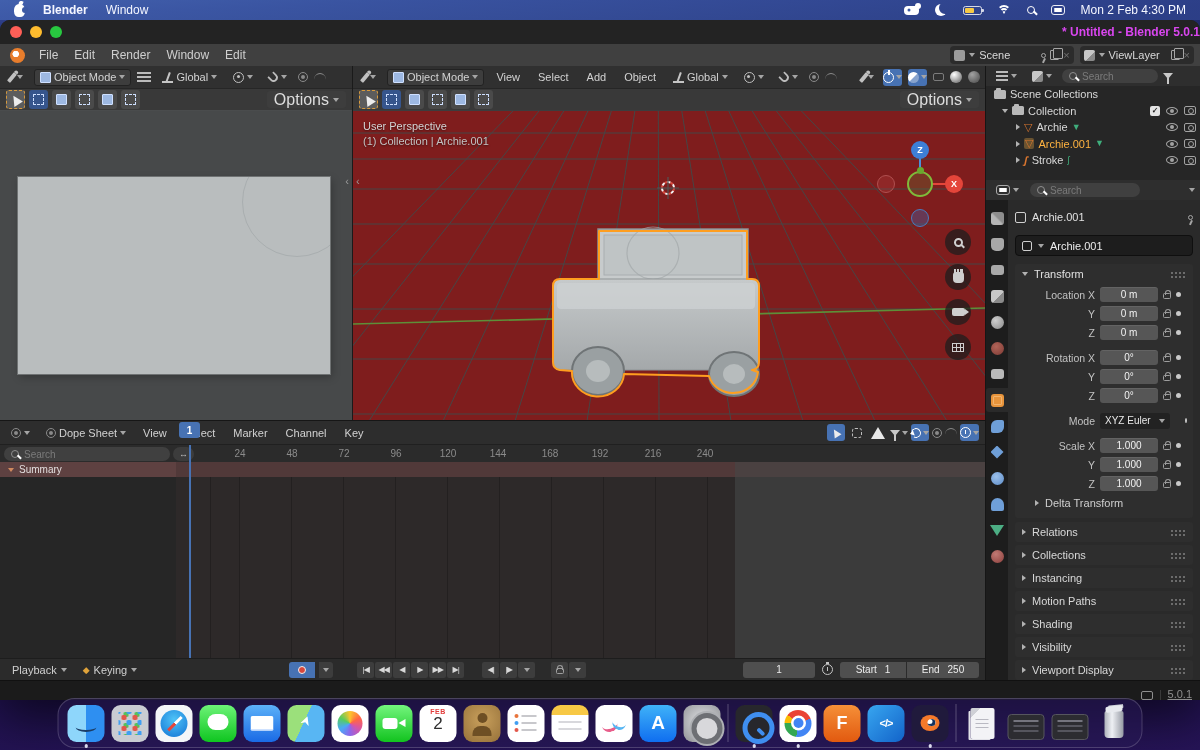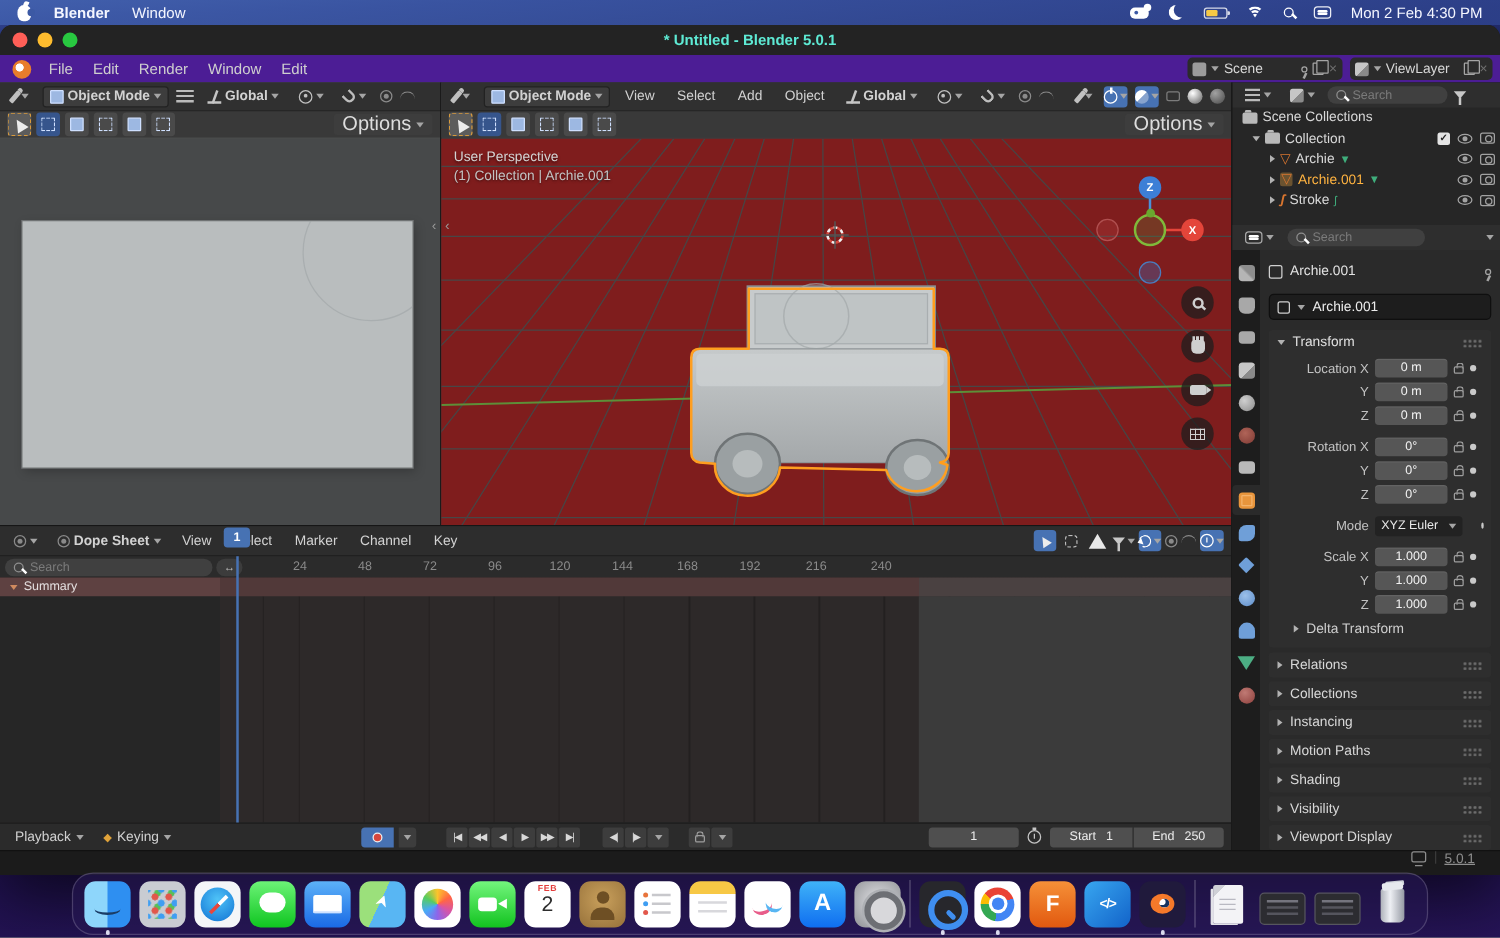--- a/index.html
+++ b/index.html
@@ -38,22 +38,22 @@
   .i-cc::before{ top:2px;} .i-cc::after{ bottom:2px;}
   .mb-clock { font-size:12px; }
 
   
   .bwin { position:absolute; left:0; top:20px; width:1200px; height:680px; background:#1e1e1e;
     border-radius:10px 10px 0 0; box-shadow:0 18px 50px rgba(0,0,0,.6); overflow:hidden; }
   .titlebar { position:absolute; left:0; top:0; right:0; height:24px; background:#232323; display:flex; align-items:center; }
   .tl { display:flex; gap:8px; padding-left:10px; }
   .tl i { width:12px; height:12px; border-radius:50%; }
   .tl .r{background:#ff5f57;} .tl .y{background:#febc2e;} .tl .g{background:#28c840;}
-  .title { position:absolute; left:0; right:0; text-align:center; font-size:12px; font-weight:bold; color:#5eead4; }
-  .topbar { position:absolute; left:0; top:24px; right:0; height:22px; background:#4c1d95; display:flex; align-items:center; font-size:12px; color:#cfcfcf; padding:0 6px; }
+  .title { position:absolute; left:0; right:0; text-align:right; font-size:12px; font-weight:bold; color:#d946ef; }
+  .topbar { position:absolute; left:0; top:24px; right:0; height:22px; background:#404040; display:flex; align-items:center; font-size:12px; color:#cfcfcf; padding:0 6px; }
   .blogo { width:15px; height:15px; border-radius:50%; background:radial-gradient(circle at 38% 40%,#fff 0 3px,#e87d2c 3.5px 100%); margin:0 6px 0 4px; }
   .tmenu { padding:0 8px; height:18px; display:flex; align-items:center; border-radius:3px; cursor:default; }
   .tabs { display:flex; align-items:center; margin-left:24px; gap:2px; }
   .wtab { padding:0 12px; height:19px; display:flex; align-items:center; color:#8f8f8f; border-radius:4px; font-size:12px; }
   .wtab.active { background:#3d3d3d; color:#f0f0f0; }
   .wtab-add { color:#9a9a9a; padding:0 8px; }
   .topbar-right { margin-left:auto; display:flex; gap:6px; align-items:center; }
   .idsel { display:flex; align-items:center; background:#2b2b2b; border-radius:4px; height:18px; padding:0 4px; gap:4px; font-size:11px; color:#d8d8d8; }
   .idsel .txt { min-width:58px; }
   .sq { width:11px; height:11px; background:#9b9b9b; border-radius:2px; display:inline-block; }
@@ -63,21 +63,21 @@
   .tri-d { width:0; height:0; border-left:3.5px solid transparent; border-right:3.5px solid transparent; border-top:4.5px solid #b2b2b2; display:inline-block; }
   .i-pin { width:5px; height:5px; border-radius:50%; border:1.5px solid #a5a5a5; position:relative; display:inline-block; }
   .i-pin::after { content:""; position:absolute; left:1px; top:4px; width:1.5px; height:5px; background:#a5a5a5; transform:rotate(25deg); }
   .i-copy { width:9px; height:10px; border:1px solid #a5a5a5; border-radius:1px; position:relative; display:inline-block; }
   .i-copy::after { content:""; position:absolute; left:2px; top:-3px; width:8px; height:9px; border:1px solid #a5a5a5; border-radius:1px; background:#2b2b2b; }
   .i-x { color:#6f6f6f; font-size:11px; line-height:1; }
 
   
   .edhead { height:22px; background:#303030; display:flex; align-items:center; gap:6px; padding:0 5px; font-size:11px; color:#d2d2d2; }
   .toolrow { height:22px; background:#393939; display:flex; align-items:center; gap:4px; padding:0 6px; border-top:1px solid #262626; }
-  .ebtn { display:flex; align-items:center; gap:3px; padding:0 5px; height:17px; border-radius:3px;font-weight:bold; }
+  .ebtn { display:flex; align-items:center; gap:3px; padding:0 5px; height:17px; border-radius:3px; }
   .mode-dd { background:#3d3d3d; border:1px solid #222; }
   .menu-it { padding:0 6px; }
   .hambg { width:14px; height:10px; background:linear-gradient(#bbb 0 2px,transparent 2px 4px,#bbb 4px 6px,transparent 6px 8px,#bbb 8px 10px); }
   .i-axis { width:11px; height:11px; position:relative; }
   .i-axis::before { content:""; position:absolute; left:5px; top:0; width:1.5px; height:11px; background:#c5c5c5; transform:rotate(20deg); }
   .i-axis::after { content:""; position:absolute; left:0; bottom:0; width:11px; height:1.5px; background:#c5c5c5; }
   .i-pivot { width:11px; height:11px; border:1.5px solid #c0c0c0; border-radius:50%; position:relative; }
   .i-pivot::after { content:""; position:absolute; left:2.5px; top:2.5px; width:3px; height:3px; border-radius:50%; background:#c0c0c0; }
   .i-magnet { width:9px; height:9px; border:2px solid #bdbdbd; border-bottom:none; border-radius:6px 6px 0 0; transform:rotate(135deg); }
   .i-prop { width:10px; height:10px; border:1.5px solid #8a8a8a; border-radius:50%; position:relative; }
@@ -220,21 +220,21 @@
   .prow { display:flex; align-items:center; gap:5px; height:17px; margin-bottom:2px; }
   .plabel { width:74px; text-align:right; color:#c2c2c2; font-size:10.5px; flex:none; }
   .pfield { width:58px; height:15px; background:#565656; border-radius:3px; color:#f2f2f2; font-size:10px; display:flex; align-items:center; justify-content:center; flex:none; box-shadow:inset 0 1px 0 rgba(255,255,255,.08); }
   .i-dot { width:5px; height:5px; border-radius:50%; background:#c9c9c9; }
   .pmode { width:70px; height:16px; background:#222; border-radius:3px; display:flex; align-items:center; justify-content:space-between; padding:0 5px; color:#e8e8e8; font-size:10px; flex:none; }
   .gap6 { height:6px; }
   .subhead { display:flex; align-items:center; gap:6px; height:18px; padding-left:14px; color:#cfcfcf; }
   .sec { height:20px; background:#2e2e2e; border-radius:3px; margin-bottom:3px; display:flex; align-items:center; gap:6px; padding:0 7px; color:#d8d8d8; }
 
   
-  .statusbar { position:absolute; left:0; bottom:0; right:0; height:20px; background:#1b1b1b; display:flex; align-items:flex-start; justify-content:flex-end; gap:7px; padding:0 20px; font-size:11px; color:#8e8e8e; border-top:1px solid #111;text-decoration:underline; }
+  .statusbar { position:absolute; left:0; bottom:0; right:0; height:20px; background:#1b1b1b; display:flex; align-items:flex-end; justify-content:flex-end; gap:7px; padding:0 8px; font-size:11px; color:#8e8e8e; border-top:1px solid #111;text-decoration:underline; }
   .i-net { width:12px; height:9px; border:1.2px solid #8e8e8e; border-radius:2px; position:relative; }
   .i-net::after { content:""; position:absolute; left:2px; bottom:-4px; width:6px; height:1.5px; background:#8e8e8e; }
   .vsep { width:1px; height:10px; background:#3a3a3a; }
 
   
   .dock { position:absolute; left:50%; transform:translateX(-50%); bottom:2px; height:50px; background:rgba(40,26,86,.55); border:1px solid rgba(255,255,255,.18); border-radius:17px; display:flex; align-items:center; gap:7px; padding:0 9px; z-index:60; }
   .dk { width:37px; height:37px; border-radius:9px; position:relative; flex:none; }
   .rdot { position:absolute; bottom:-6px; left:50%; transform:translateX(-50%); width:3.5px; height:3.5px; border-radius:50%; background:#d9d9ec; }
   .dksep { width:1px; height:38px; background:rgba(255,255,255,.25); flex:none; }
   .dk-finder { background:linear-gradient(90deg,#8ed6fb 0 49%,#2e8ff1 51%); }

